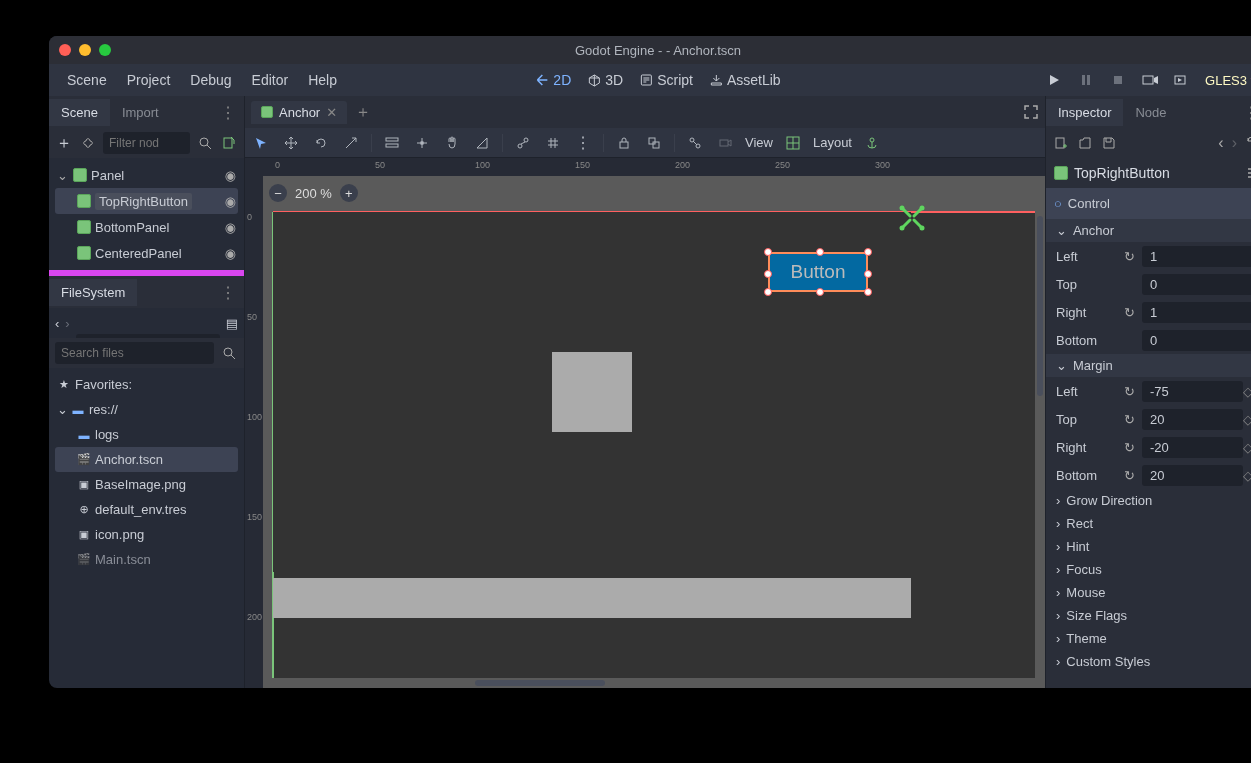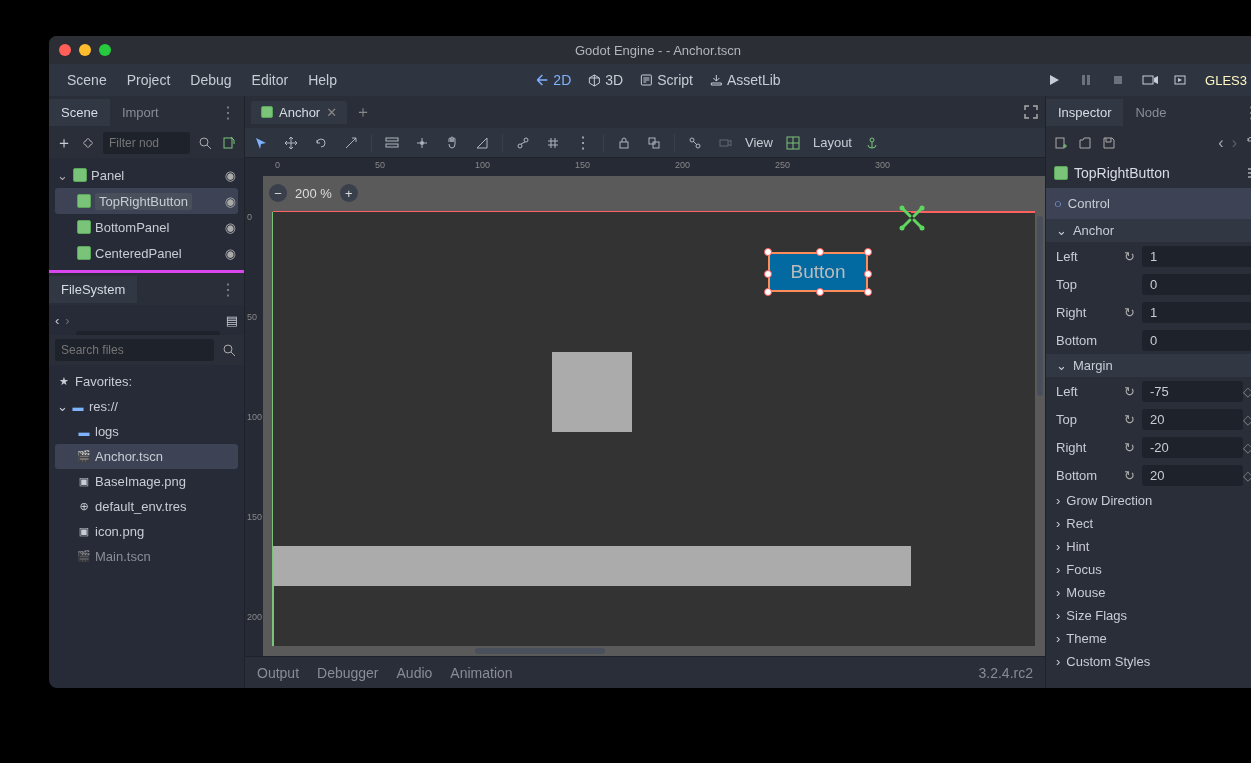--- a/index.html
+++ b/index.html
@@ -26,21 +26,21 @@
 .dots { margin-left: auto; padding: 0 8px; color: #888; cursor: pointer; }
 .scene-tb { display: flex; align-items: center; height: 30px; padding: 0 6px; gap: 6px; background: #2a2e39; }
 .filter-inp { flex: 1; background: #1e222b; border: none; color: #aaa; font-size: 12px; padding: 4px 6px; border-radius: 3px; min-width: 40px; }
 .tree { padding: 4px 6px; color: #c8ccd4; font-size: 13px; }
 .tree-row { display: flex; align-items: center; height: 26px; padding: 0 2px; border-radius: 3px; }
 .tree-row.sel { background: #3d4354; }
 .tree-row .chev { width: 12px; color: #aaa; }
 .tree-row .nicon { width: 14px; height: 14px; margin: 0 4px; border-radius: 2px; }
 .nicon.green { background: #7ac47a; border: 1px solid #5aa55a; }
 .eye { margin-left: auto; color: #aaa; cursor: pointer; }
-.fs-panel { border-top: 3px solid #d946ef; flex: 1; display: flex; flex-direction: column; }
+.fs-panel { border-top: 6px solid #d946ef; flex: 1; display: flex; flex-direction: column; }
 .fs-path { display: flex; align-items: center; height: 30px; padding: 0 6px; gap: 6px; color: #c8ccd4; font-size: 13px; }
 .path-seg { background: #1e222b; padding: 3px 8px; border-radius: 3px; flex: 1; overflow: hidden; white-space: nowrap; margin-top: 43px; }
 .fs-tree { padding: 4px 6px; color: #c8ccd4; font-size: 13px; overflow: hidden; }
 .fs-row { display: flex; align-items: center; height: 25px; gap: 4px; padding: 0 2px; border-radius: 3px; }
 .fs-row.sel { background: #3d4354; }
 .fs-row .ficon { width: 14px; height: 14px; display: flex; align-items: center; justify-content: center; font-size: 11px; }
 .center-col { flex: 1; display: flex; flex-direction: column; background: #2a2e39; }
 .scene-tabbar { height: 32px; display: flex; align-items: center; padding: 0 6px; }
 .scene-tab { display: flex; align-items: center; gap: 6px; background: #323744; padding: 4px 10px; border-radius: 3px 3px 0 0; color: #d8dce4; font-size: 13px; }
 .scene-tab .x { color: #888; cursor: pointer; }
@@ -446,27 +446,20 @@
                 <circle cx="24" cy="4" r="2.5" fill="#5fd65f"></circle>
                 <circle cx="4" cy="24" r="2.5" fill="#5fd65f"></circle>
                 <circle cx="24" cy="24" r="2.5" fill="#5fd65f"></circle>
               </svg>
           </div>
         </div>
         <div class="scroll-v"></div>
         <div class="scroll-h"></div>
       </div>
 
-      <div class="bottom-bar">
-        <span class="bt">Output</span>
-        <span class="bt">Debugger</span>
-        <span class="bt">Audio</span>
-        <span class="bt">Animation</span>
-        <span class="version">3.2.4.rc2</span>
-      </div>
     </div>
 
     <div class="right-col">
       <div class="panel-tabs">
         <div class="tab active">Inspector</div>
         <div class="tab">Node</div>
         <div class="dots">⋮</div>
       </div>
       <div class="insp-tb">
         <span>

